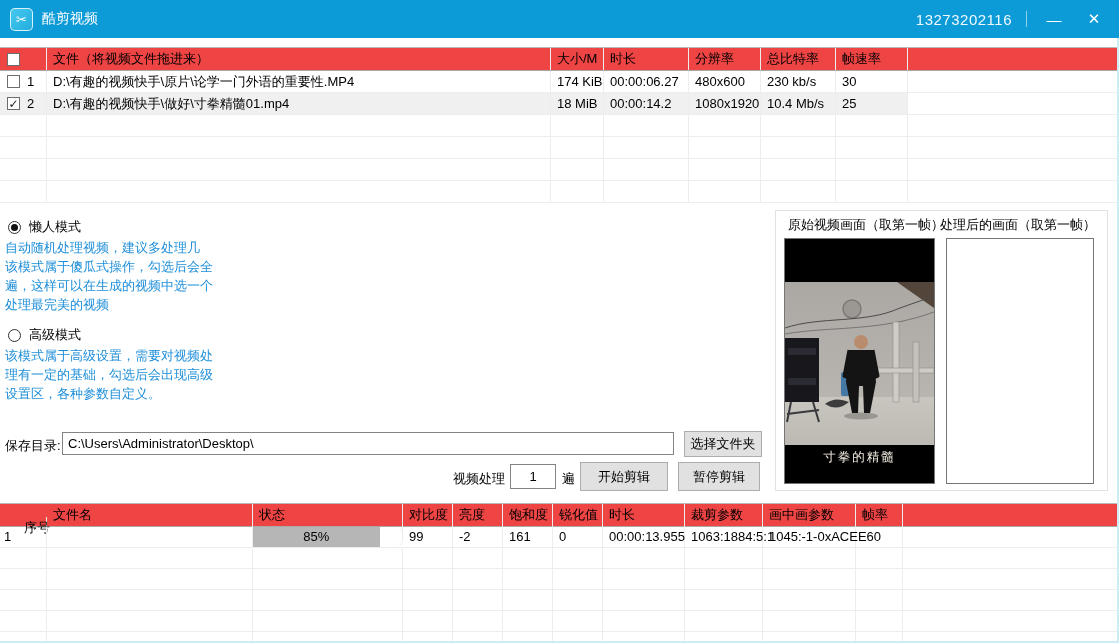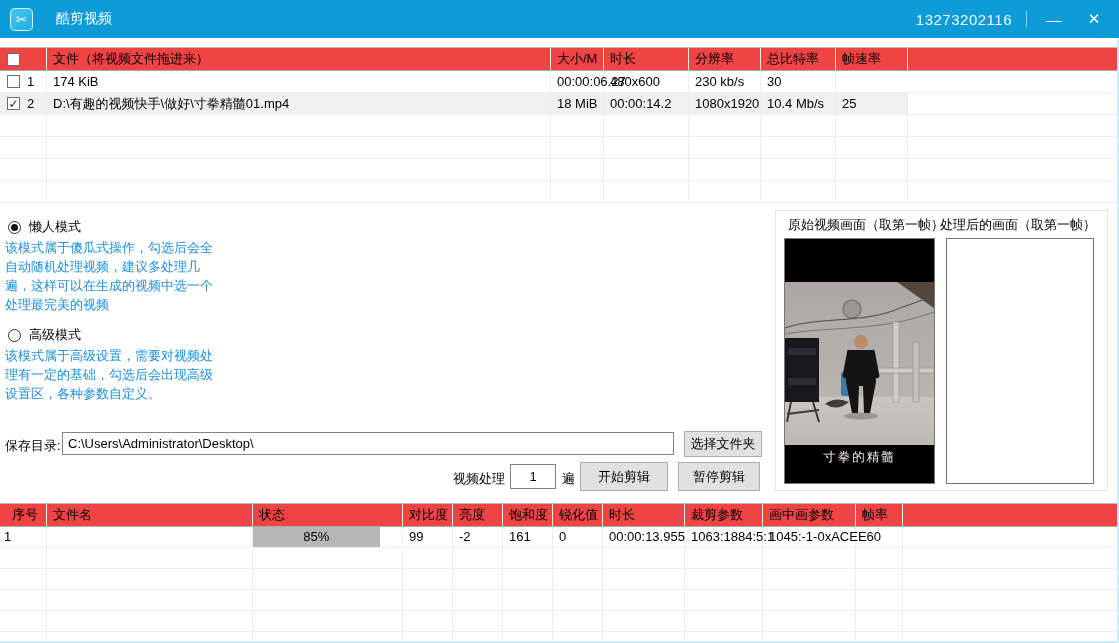--- a/index.html
+++ b/index.html
@@ -14,21 +14,21 @@
     position:absolute; left:0; top:0; width:1119px; height:38px;
     background:#0d9bd8; display:flex; align-items:center; padding:0 12px 0 10px;
   }
   .app-icon {
     width:23px; height:23px; border-radius:5px;
     background:linear-gradient(135deg,#45c8ef,#22adde);
     border:1px solid rgba(255,255,255,.8);
     display:flex; align-items:center; justify-content:center;
     color:#fff; font-size:13px; line-height:1;
   }
-  .app-title { color:#fff; font-size:14px; margin-left:23px; }
+  .app-title { color:#fff; font-size:14px; margin-left:9px; }
   .titlebar-right { margin-left:auto; display:flex; align-items:center; gap:14px; }
   .phone { color:#eef9ff; font-size:15px; letter-spacing:.5px; }
   .tb-sep { width:1px; height:16px; background:rgba(255,255,255,.55); }
   .tb-btn { color:#fff; font-size:15px; width:26px; text-align:center; cursor:default; }
   
   .trow { position:relative; }
   .c { border-right:1px solid #ededed; padding:0 3px 0 6px; white-space:nowrap; }
   .c:last-child { border-right:none; }
   .hdr { border-top:1px solid #b8b8b8; border-bottom:1px solid #a9a9a9; background:#ef4444; }
   .hdr .c { font-size:13px; color:#000; }
@@ -126,20 +126,21 @@
       <div class="c">分辨率</div>
       <div class="c">总比特率</div>
       <div class="c">帧速率</div>
       <div class="c filler"></div>
     </div>
     <div class="trow drow">
       <div class="c colcheck">
         <span class="checkbox"></span>
         <span>1</span>
       </div>
+      <div class="c">D:\有趣的视频快手\原片\论学一门外语的重要性.MP4</div>
       <div class="c">174 KiB</div>
       <div class="c">00:00:06.27</div>
       <div class="c">480x600</div>
       <div class="c">230 kb/s</div>
       <div class="c">30</div>
       <div class="c filler"></div>
     </div>
     <div class="trow drow row-selected">
       <div class="c colcheck">
         <span class="checkbox">✓</span>
@@ -195,22 +196,22 @@
           <div class="c filler"></div>
         </div>
       </div>
   </div>
 
   <div class="mode-line" style="left:8px; top:218px;">
     <span class="radio sel"></span>
     <span class="mode-label">懒人模式</span>
   </div>
   <div class="mode-desc" style="top:238px;">
+    <div>自动随机处理视频，建议多处理几</div>
     <div>该模式属于傻瓜式操作，勾选后会全</div>
-    <div>自动随机处理视频，建议多处理几</div>
     <div>遍，这样可以在生成的视频中选一个</div>
     <div>处理最完美的视频</div>
   </div>
 
   <div class="mode-line" style="left:8px; top:326px;">
     <span class="radio"></span>
     <span class="mode-label">高级模式</span>
   </div>
   <div class="mode-desc" style="top:346px;">
     <div>该模式属于高级设置，需要对视频处</div>
@@ -265,21 +266,21 @@
         <path d="M64,68 L59,94 L64,96 M88,68 L93,94 L88,96" fill="#141414" stroke="#141414" stroke-width="3" stroke-linejoin="round"></path>
       </svg>
       <div class="frame-caption">寸拳的精髓</div>
     </div>
 
     <div class="pv-panel proc"></div>
   </div>
 
   <div class="ttable">
     <div class="trow hdr">
-      <div class="c" style="padding-left:12px;">序号</div>
+      <div class="c" style="padding-left:24px;margin-top:13px;">序号</div>
       <div class="c">文件名</div>
       <div class="c">状态</div>
       <div class="c">对比度</div>
       <div class="c">亮度</div>
       <div class="c">饱和度</div>
       <div class="c">锐化值</div>
       <div class="c">时长</div>
       <div class="c">裁剪参数</div>
       <div class="c">画中画参数</div>
       <div class="c">帧率</div>

